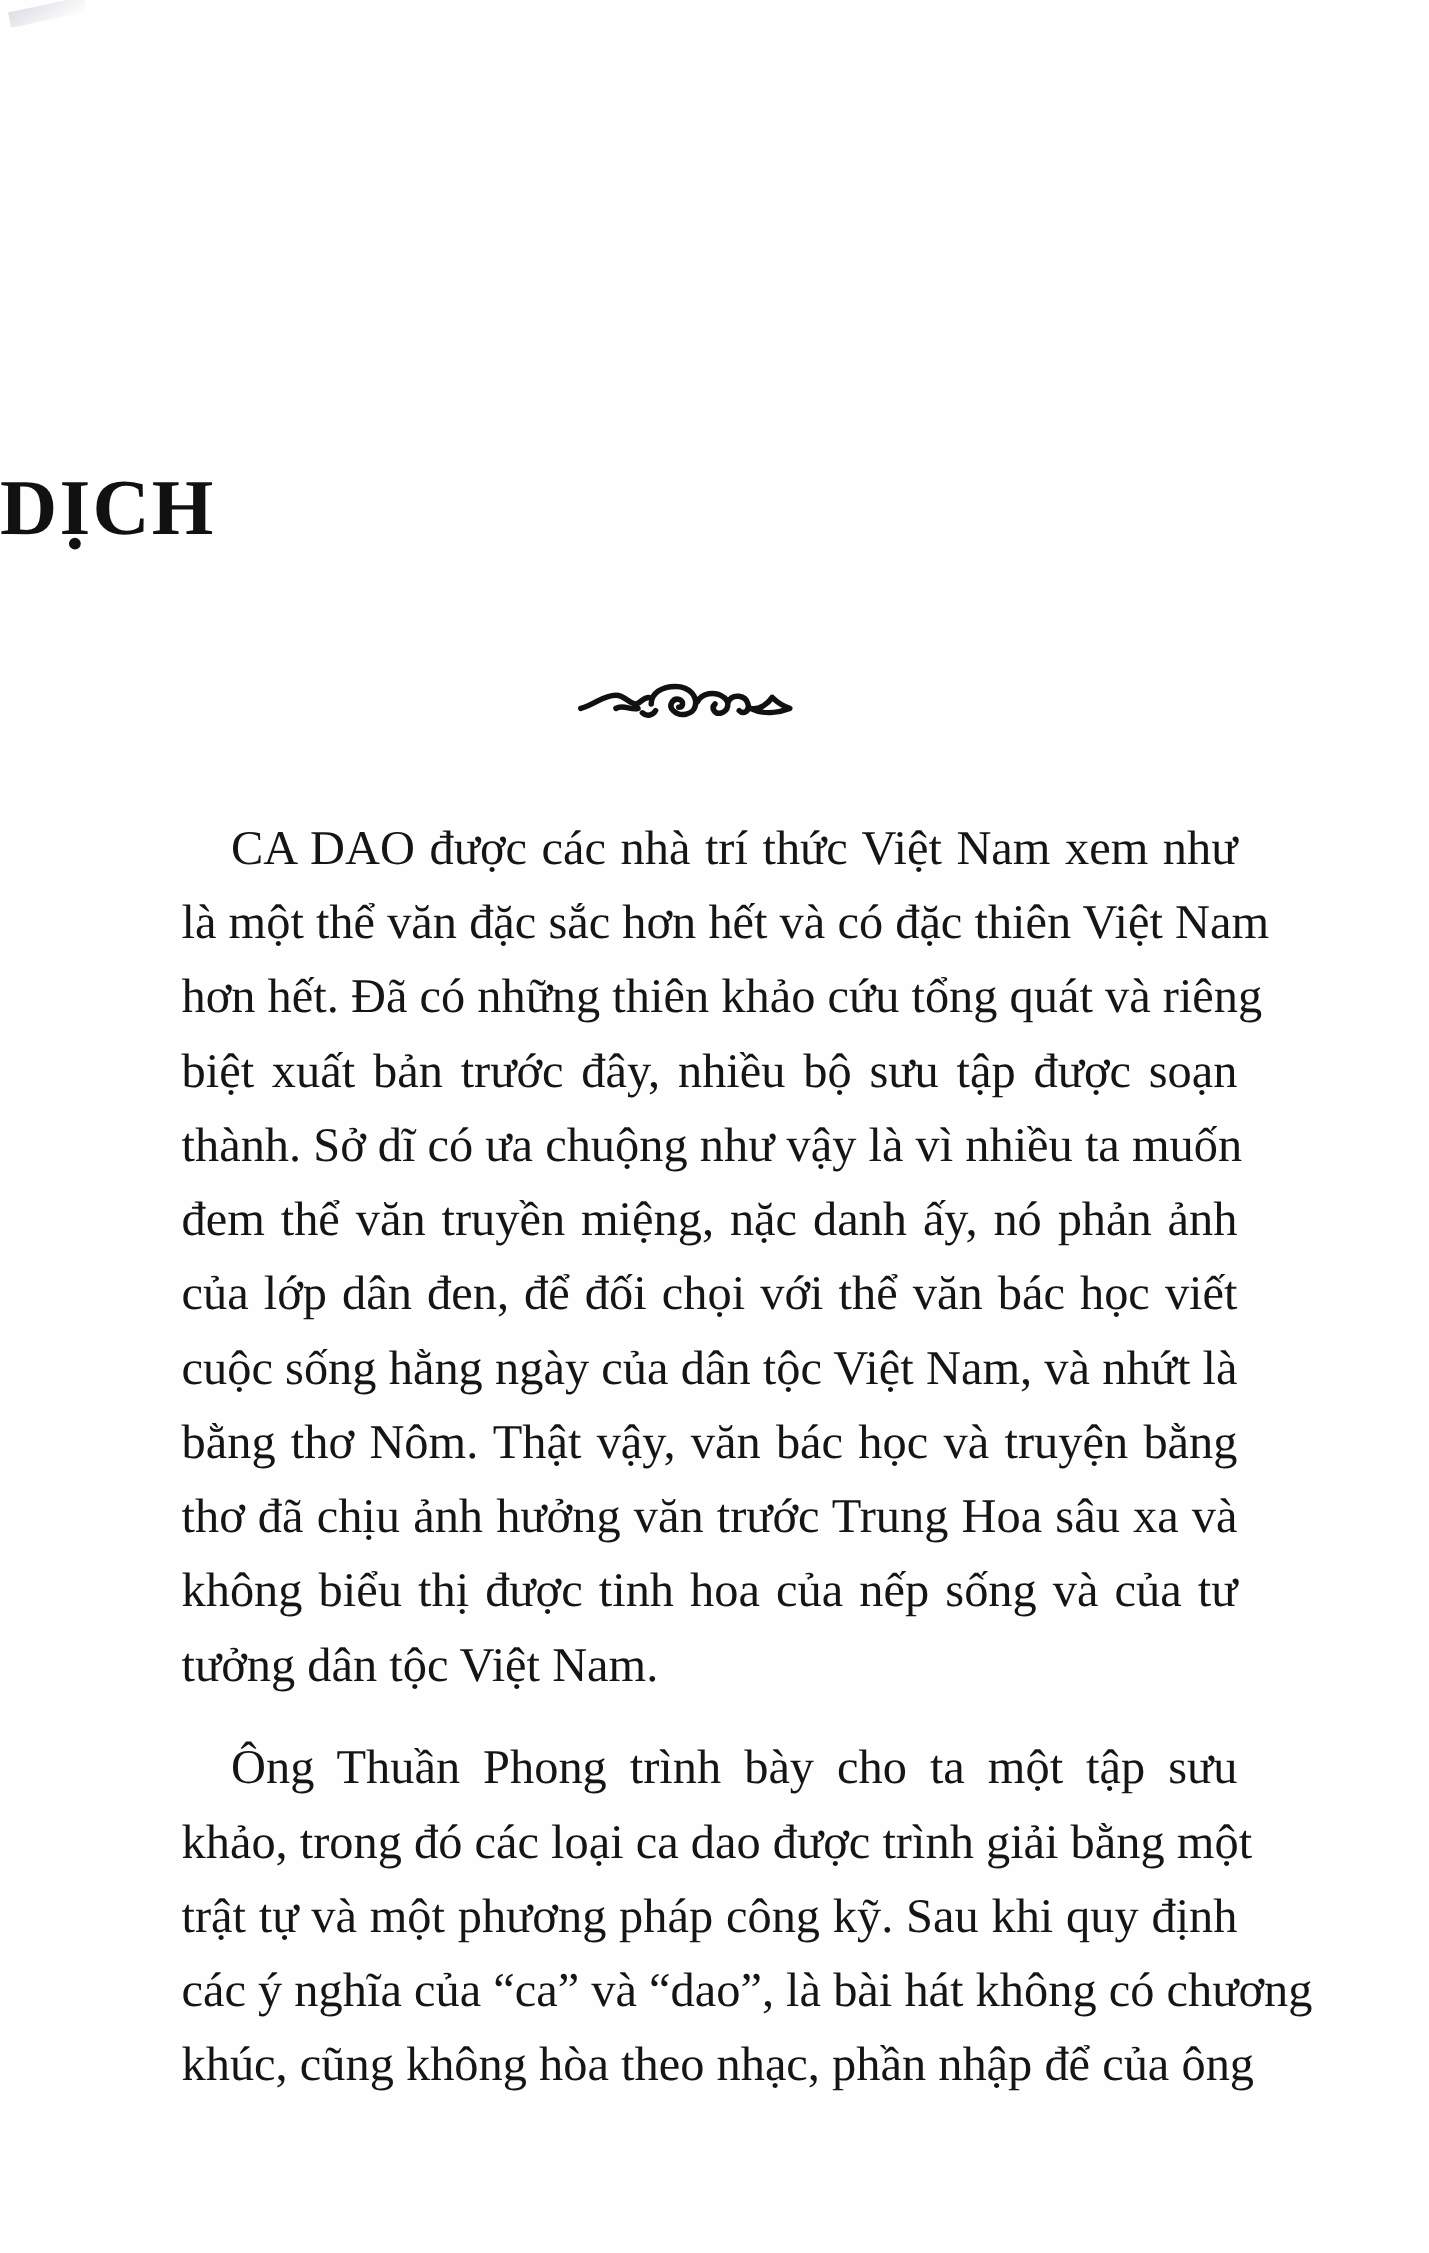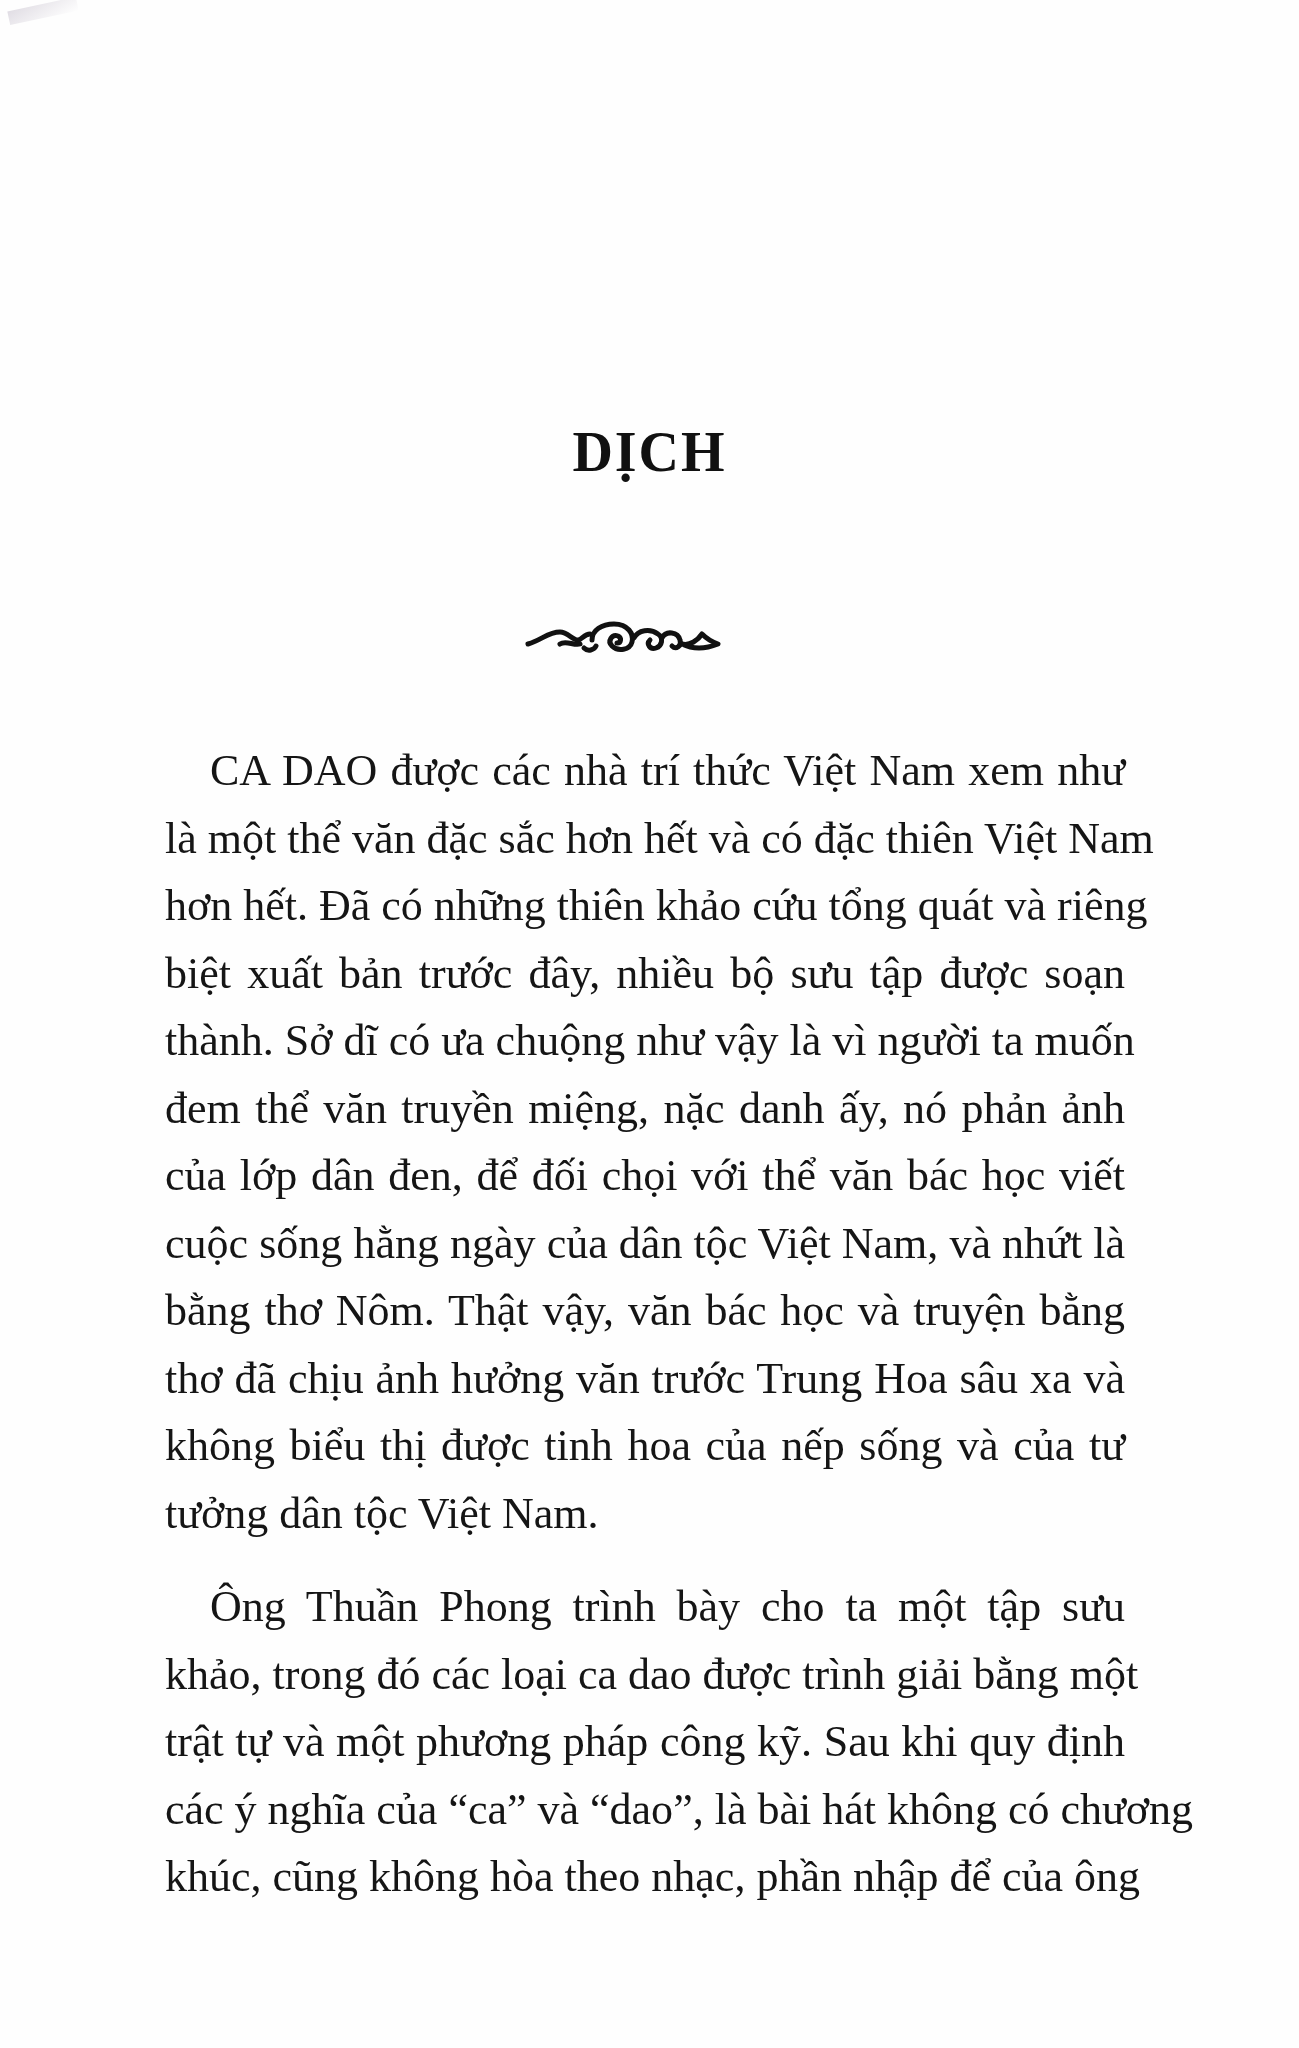--- a/index.html
+++ b/index.html
@@ -27,22 +27,22 @@
       left: 8px; top: 4px;
       width: 70px; height: 14px;
       background: linear-gradient(160deg, rgba(170,160,180,0.35), rgba(255,255,255,0));
       transform: rotate(-12deg);
     }
     .title {
       position: absolute;
       left: 0;
       top: 420px;
       width: 1299px;
-      text-align: center;
-      font-size: 56px;
+      text-align: left;
+      font-size: 72px;
       font-weight: bold;
       letter-spacing: 2px;
       color: #111;
     }
     .ornament {
       position: absolute;
       left: 522px;
       top: 610px;
       width: 200px;
       height: 50px;
@@ -96,21 +96,21 @@
     </g>
   </svg>
 
   <div class="body-text">
 
     <div>
       <span class="line indent"><span class="it">CA DAO</span><span> được các nhà trí thức Việt Nam xem như</span></span>
       <span class="line">là một thể văn đặc sắc hơn hết và có đặc thiên Việt Nam</span>
       <span class="line">hơn hết. Đã có những thiên khảo cứu tổng quát và riêng</span>
       <span class="line">biệt xuất bản trước đây, nhiều bộ sưu tập được soạn</span>
-      <span class="line">thành. Sở dĩ có ưa chuộng như vậy là vì người ta muốn</span>
+      <span class="line">thành. Sở dĩ có ưa chuộng như vậy là vì nhiều ta muốn</span>
       <span class="line">đem thể văn truyền miệng, nặc danh ấy, nó phản ảnh</span>
       <span class="line">của lớp dân đen, để đối chọi với thể văn bác học viết</span>
       <span class="line">cuộc sống hằng ngày của dân tộc Việt Nam, và nhứt là</span>
       <span class="line">bằng thơ Nôm. Thật vậy, văn bác học và truyện bằng</span>
       <span class="line">thơ đã chịu ảnh hưởng văn trước Trung Hoa sâu xa và</span>
       <span class="line">không biểu thị được tinh hoa của nếp sống và của tư</span>
       <span class="line last">tưởng dân tộc Việt Nam.</span>
     </div>
 
     <div class="para-gap"></div>

